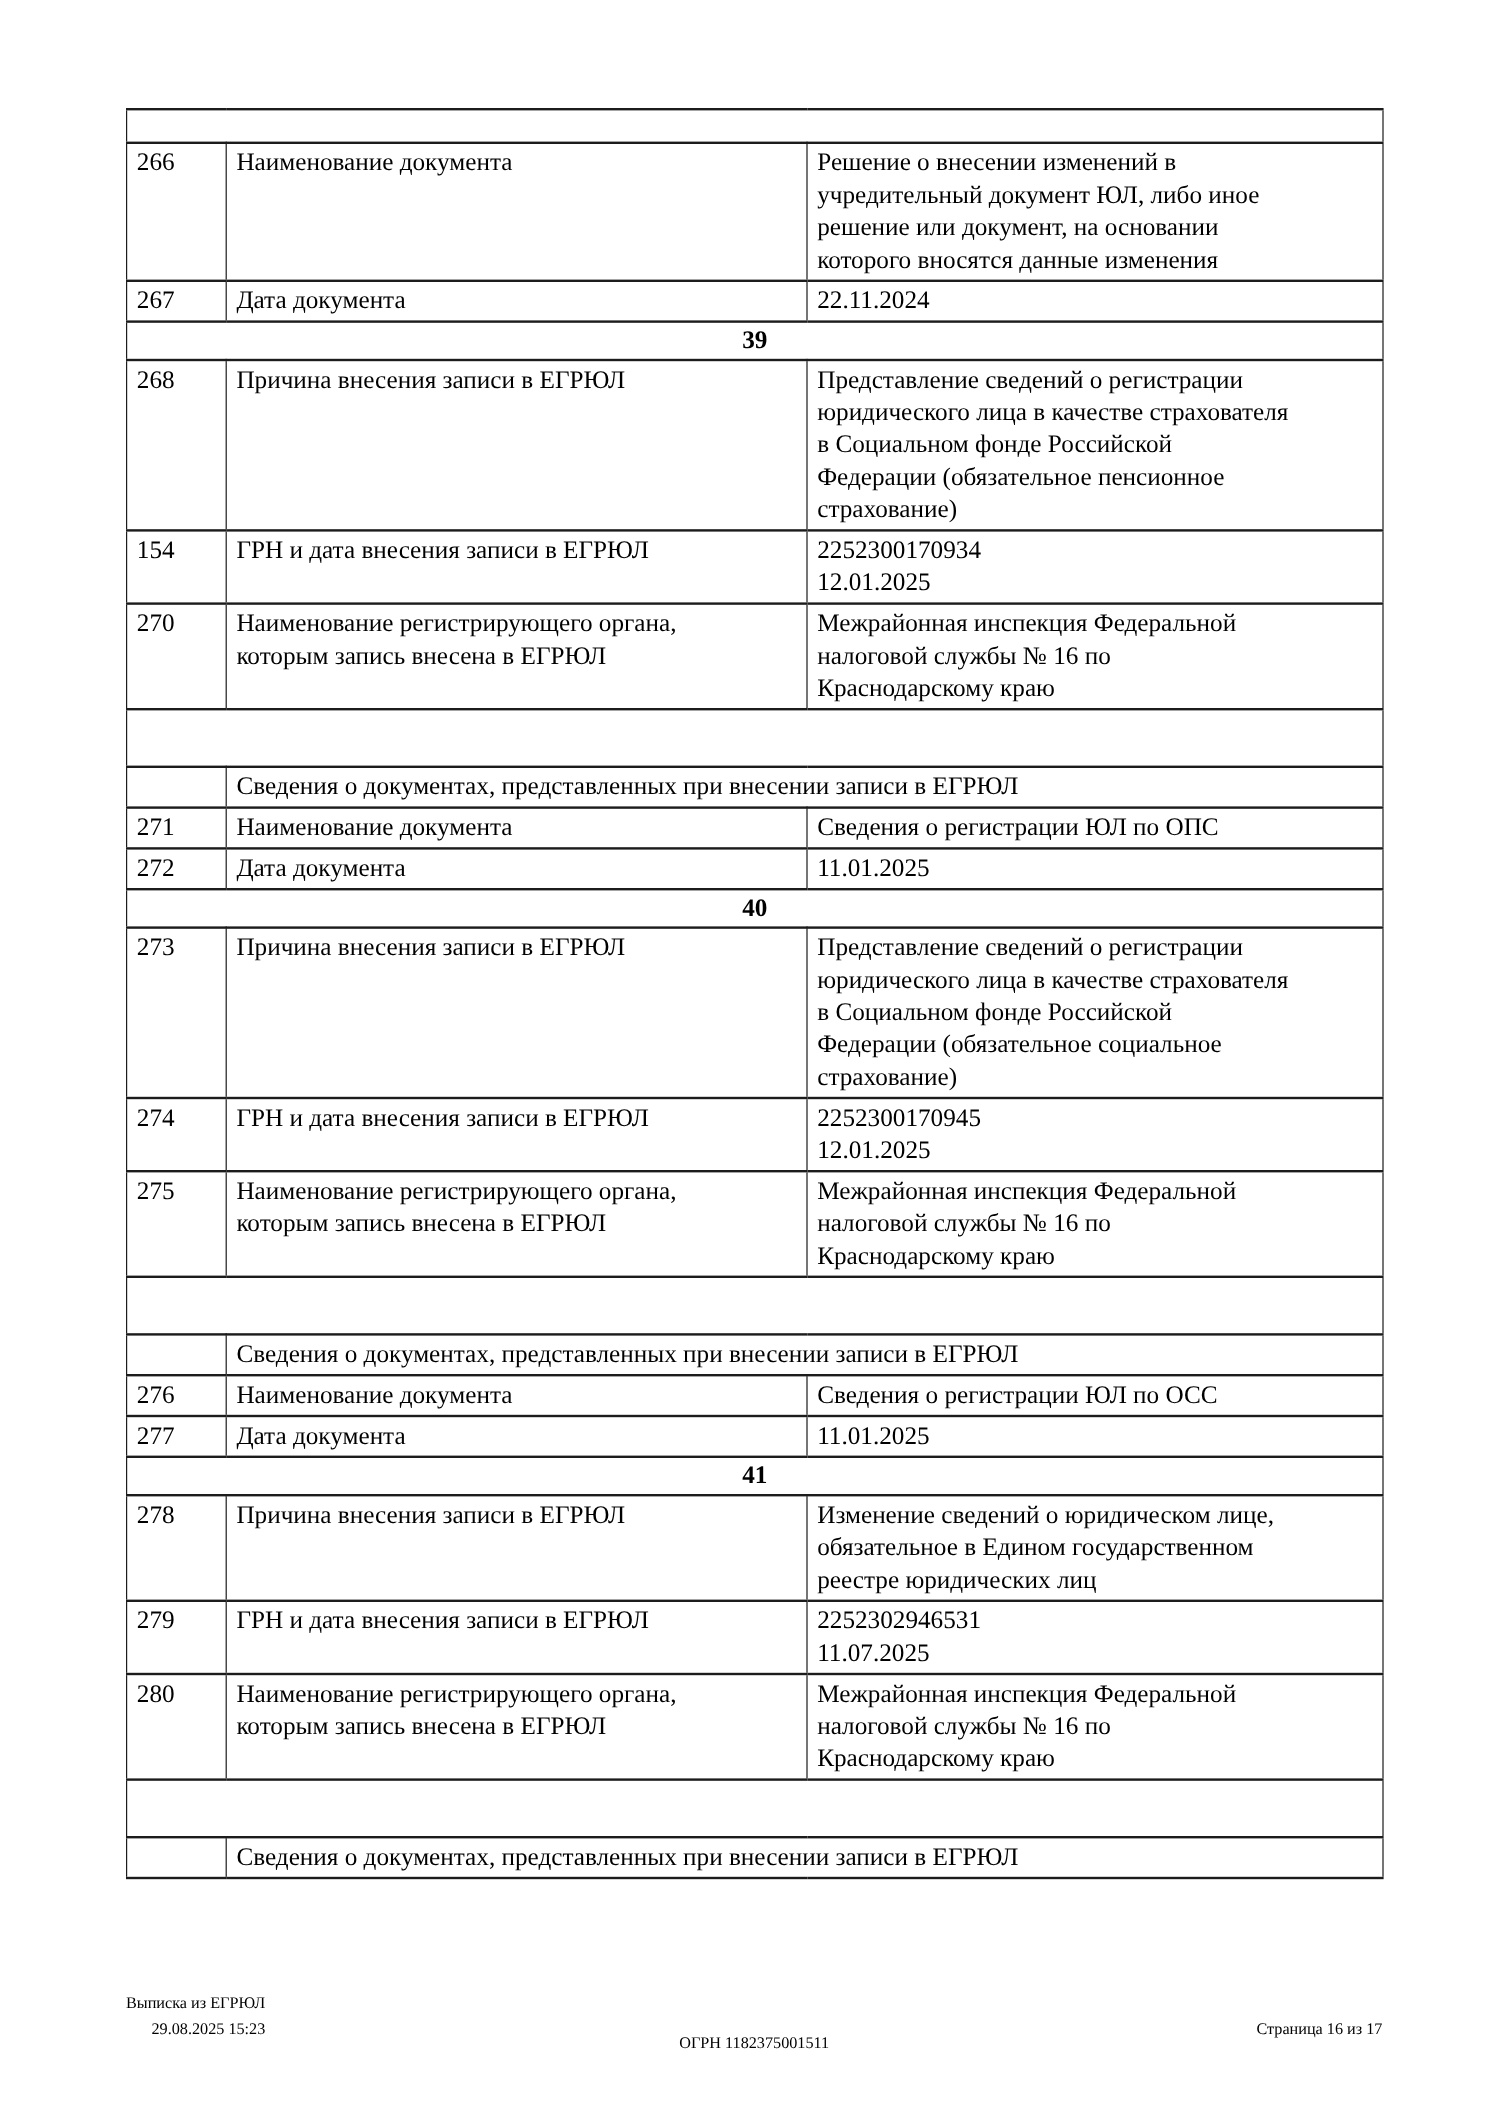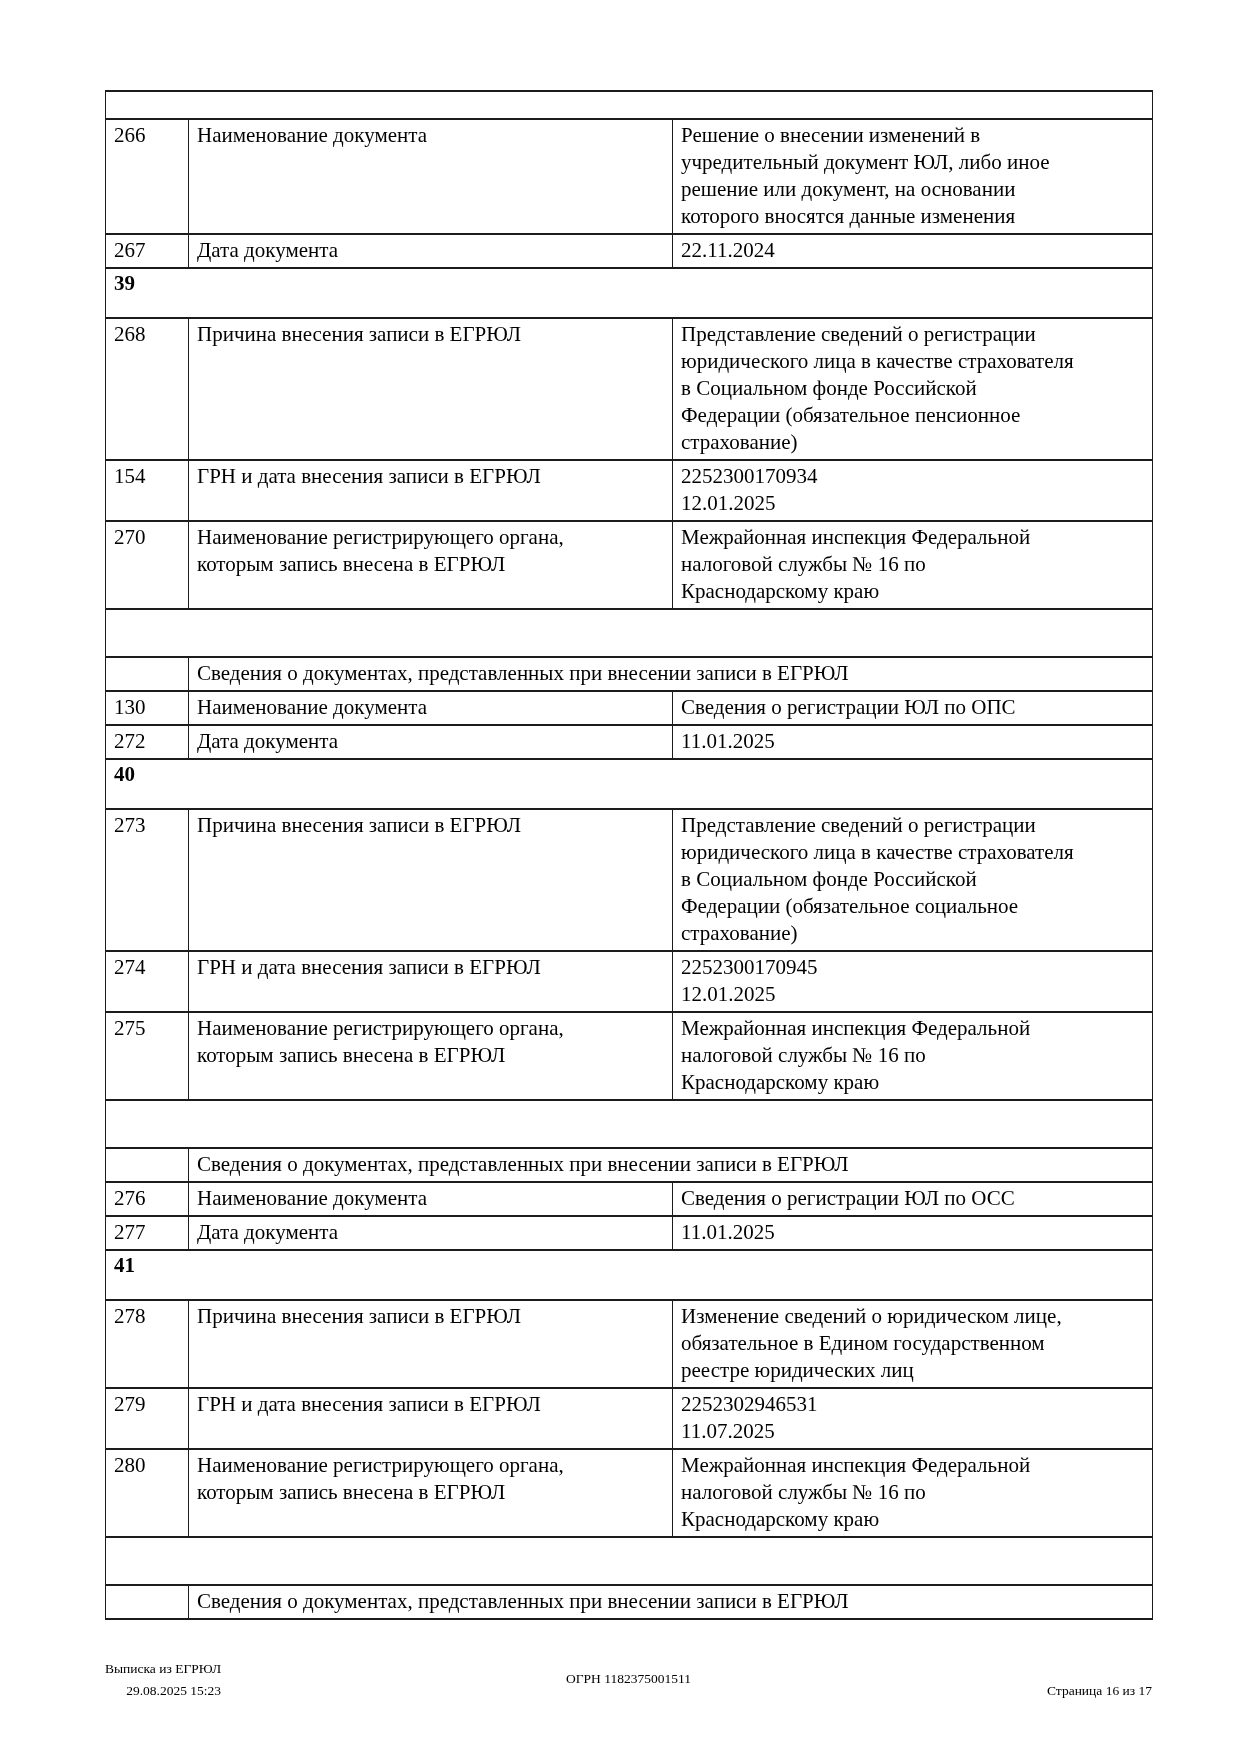--- a/index.html
+++ b/index.html
@@ -41,41 +41,41 @@
     word-wrap: break-word;
   }
   td.num {
     text-align: left;
     padding-left: 2px;
     padding-right: 2px;
   }
   tr.spacer-top td { height: 26px; padding: 0; }
   tr.spacer td     { height: 46px; padding: 0; }
   tr.section td {
-    text-align: left;
+    text-align: center;
     font-weight: bold;
     padding-top: 1px;
-    padding-bottom: 20px;
+    padding-bottom: 2px;
   }
   .footer {
     position: absolute;
     left: 105px;
     top: 1658px;
     width: 1047px;
     font-size: 13.5px;
     line-height: 22px;
   }
   .footer-left {
     position: absolute;
     left: 0; top: 0;
     text-align: right;
   }
   .footer-center {
     position: absolute;
-    left: 0; right: 0; top: 10px;
+    left: 0; right: 0; top: 34px;
     text-align: center;
   }
   .footer-right {
     position: absolute;
     right: 0; top: 22px;
     text-align: center;
   }
 </style>
 </head>
 <body>
@@ -131,21 +131,21 @@
 Краснодарскому краю</td>
         </tr>
         <tr class="spacer">
           <td colspan="3"></td>
         </tr>
         <tr>
           <td class="num"></td>
           <td colspan="2">Сведения о документах, представленных при внесении записи в ЕГРЮЛ</td>
         </tr>
         <tr>
-          <td class="num">130</td>
+          <td class="num">271</td>
           <td>Наименование документа</td>
           <td>Сведения о регистрации ЮЛ по ОПС</td>
         </tr>
         <tr>
           <td class="num">272</td>
           <td>Дата документа</td>
           <td>11.01.2025</td>
         </tr>
         <tr class="section">
           <td colspan="3">40</td>

